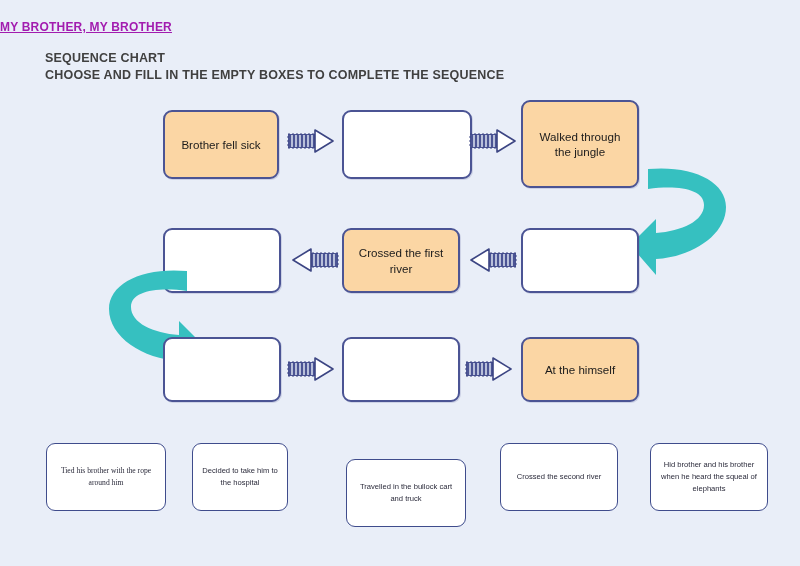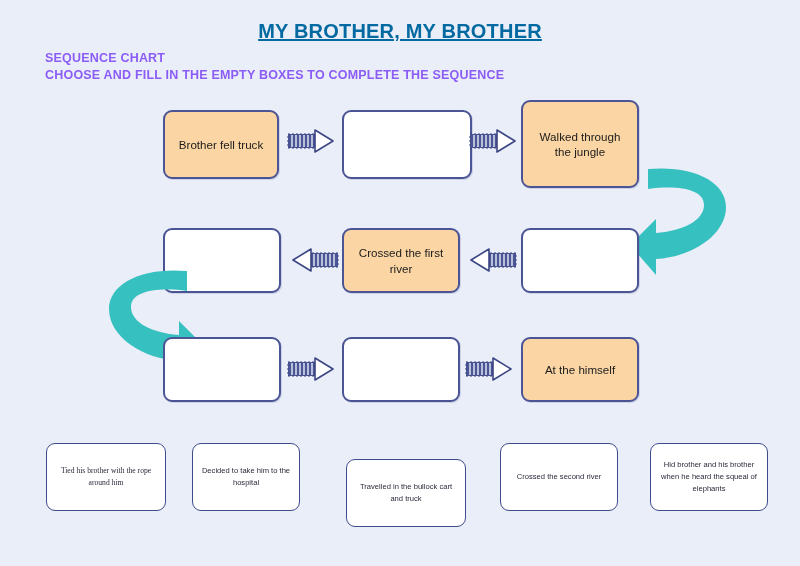--- a/index.html
+++ b/index.html
@@ -21,34 +21,34 @@
     width: 800px;
     height: 566px;
   }
 
   
   .title {
     position: absolute;
     left: 0;
     top: 20px;
     width: 800px;
-    text-align: center;
-    font-size: 20px;
+    text-align: left;
+    font-size: 12px;
     font-weight: bold;
-    color: #0369a1;
+    color: #a21caf;
     text-decoration: underline;
     letter-spacing: .2px;
     white-space: nowrap;
   }
   .subtitle {
     position: absolute;
     left: 45px;
     font-size: 12.5px;
     font-weight: bold;
-    color: #8b5cf6;
+    color: #404040;
     letter-spacing: .2px;
     white-space: nowrap;
   }
   .subtitle.line1 { top: 51px; }
   .subtitle.line2 { top: 68px; }
 
   
   .node {
     position: absolute;
     box-sizing: border-box;
@@ -99,21 +99,21 @@
 </style>
 </head>
 <body>
 
 <div id="worksheet">
 
   <div class="title">MY BROTHER, MY BROTHER</div>
   <div class="subtitle line1">SEQUENCE CHART</div>
   <div class="subtitle line2">CHOOSE AND FILL IN THE EMPTY BOXES TO COMPLETE THE SEQUENCE</div>
 
-  <div class="node filled" style="left:163px; top:110px; width:116px; height:69px;">Brother fell truck</div>
+  <div class="node filled" style="left:163px; top:110px; width:116px; height:69px;">Brother fell sick</div>
 
   <div class="arrow" style="left:288px; top:129px; width:50px;">
     <svg width="50" height="24" viewBox="0 0 50 24">
       <g>
         <rect x="0" y="5" width="28" height="14" fill="#4b5494" stroke="#3c4583" stroke-width="1" stroke-dasharray="2 2"></rect>
         <g stroke="#e9eef8" stroke-width="1.4">
           <line x1="4" y1="6" x2="4" y2="18"></line>
           <line x1="8" y1="6" x2="8" y2="18"></line>
           <line x1="12" y1="6" x2="12" y2="18"></line>
           <line x1="16" y1="6" x2="16" y2="18"></line>
@@ -245,21 +245,21 @@
         </g>
         <path d="M27,1 L45,12 L27,23 Z" fill="#ffffff" stroke="#3c4583" stroke-width="1.6" stroke-linejoin="round"></path>
       </g>
     </svg>
   </div>
 
   <div class="node filled" style="left:521px; top:337px; width:118px; height:65px;">At the himself</div>
 
   <div class="option" style="left:46px; top:443px; width:120px; height:68px;font-family:Liberation Serif, serif;">Tied his brother with the rope around him</div>
 
-  <div class="option" style="left:192px; top:443px; width:108px; height:68px;">Decided to take him to the hospital</div>
+  <div class="option" style="left:192px; top:443px; width:96px; height:68px;">Decided to take him to the hospital</div>
 
   <div class="option" style="left:346px; top:443px; width:120px; height:68px;margin-top:16px;">Travelled in the bullock cart and truck</div>
 
   <div class="option" style="left:500px; top:443px; width:118px; height:68px;">Crossed the second river</div>
 
   <div class="option" style="left:650px; top:443px; width:118px; height:68px;">Hid brother and his brother when he heard the squeal of elephants</div>
 
 </div>
 
 </body></html>

